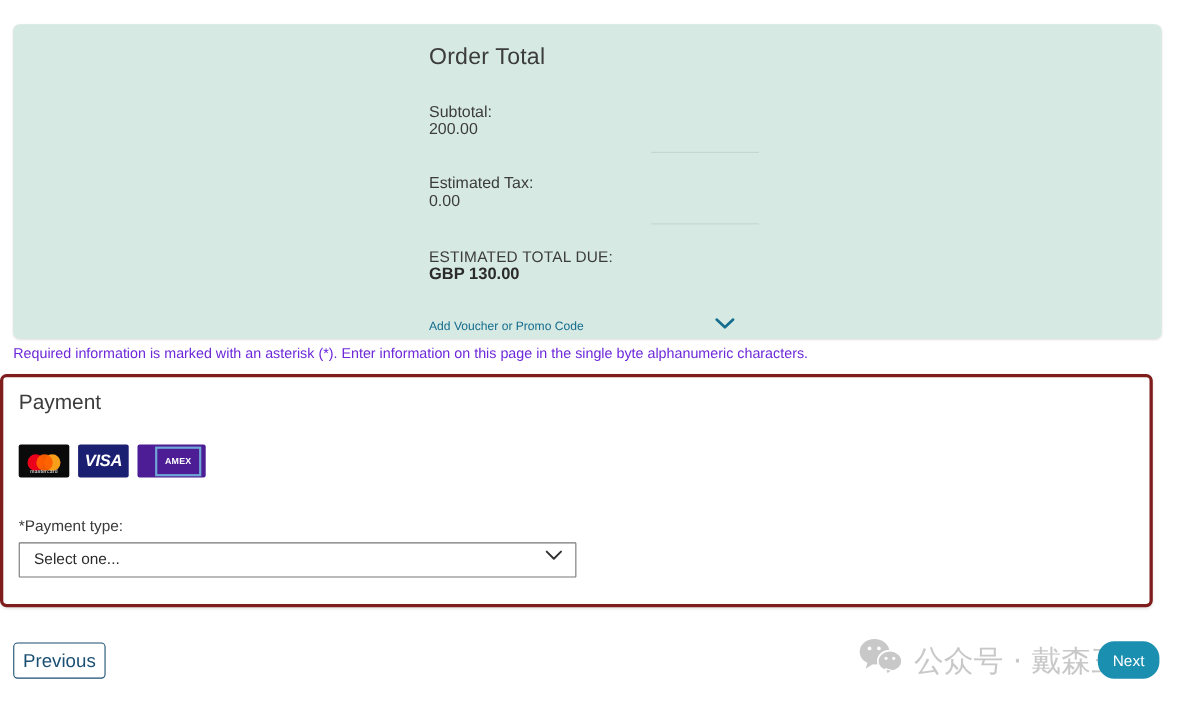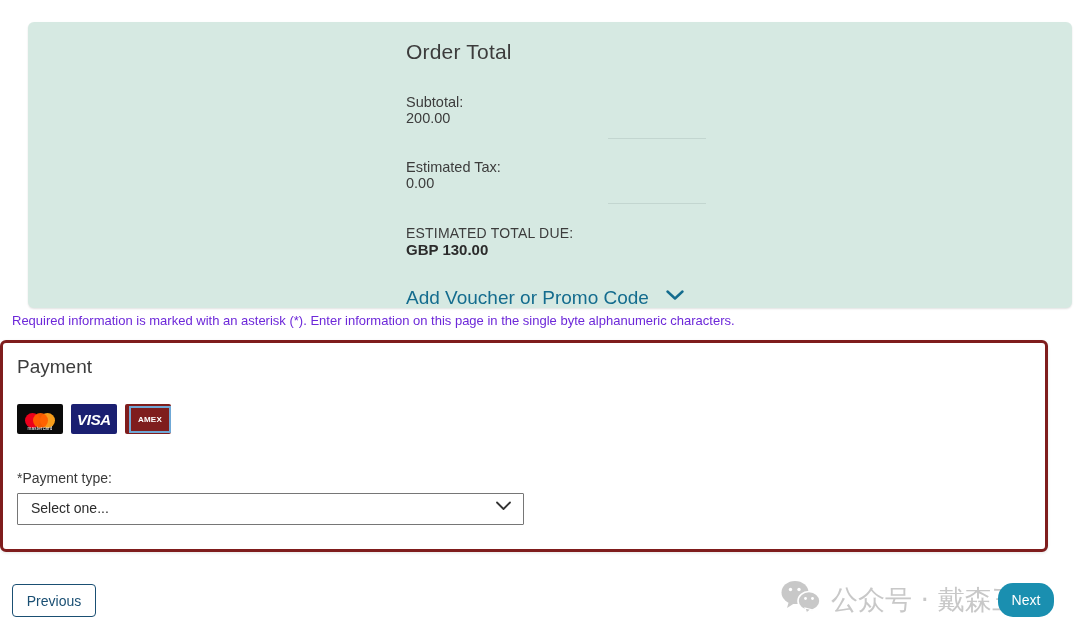--- a/index.html
+++ b/index.html
@@ -12,21 +12,21 @@
     height: 642px;
     position: relative;
     font-family: "Liberation Sans", sans-serif;
     color: #333333;
     overflow: hidden;
   }
 
   
   .order-panel {
     position: absolute;
-    left: 28px;
+    left: 12px;
     top: 22px;
     width: 1044px;
     height: 286px;
     background: #d6e9e2;
     border-radius: 6px;
     box-shadow: 0 1px 2px rgba(0,0,0,0.12);
   }
   .order-inner {
     position: absolute;
     left: 378px;
@@ -78,21 +78,21 @@
     font-weight: bold;
     font-size: 15px;
     color: #2b2b2b;
   }
   .voucher-block {
     margin-top: 29px;
     position: relative;
     width: 290px;
   }
   .voucher-link {
-    font-size: 19px;
+    font-size: 11px;
     color: #146c8e;
     text-decoration: none;
     cursor: pointer;
     display: inline-block;
   }
   .voucher-chevron {
     position: absolute;
     right: 12px;
     top: 1px;
     color: #146c8e;
@@ -199,21 +199,21 @@
   .logo-visa { background: #1a1f71; display: flex; align-items: center; justify-content: center; }
   .visa-word {
     color: #ffffff;
     font-style: italic;
     font-weight: bold;
     font-size: 15px;
     letter-spacing: -0.3px;
     font-family: "Liberation Sans", sans-serif;
   }
   
-  .logo-amex { background: #7f1d1d; display: flex; align-items: center; justify-content: flex-end; }
+  .logo-amex { background: #4c1d95; display: flex; align-items: center; justify-content: flex-start; padding-left: 16px; }
   .amex-frame {
     width: 38px;
     height: 23px;
     border: 2px solid #6fa8d6;
     display: flex;
     align-items: center;
     justify-content: center;
   }
   .amex-word {
     color: #ffffff;
@@ -260,21 +260,21 @@
   .btn-previous {
     position: absolute;
     left: 12px;
     top: 584px;
     width: 84px;
     height: 33px;
     border: 1px solid #1a4f73;
     border-radius: 4px;
     background: #ffffff;
     color: #1a4f73;
-    font-size: 14px;
+    font-size: 17px;
     font-family: "Liberation Sans", sans-serif;
     cursor: pointer;
     padding: 0;
   }
   .btn-next {
     position: absolute;
     left: 998px;
     top: 583px;
     width: 56px;
     height: 34px;

